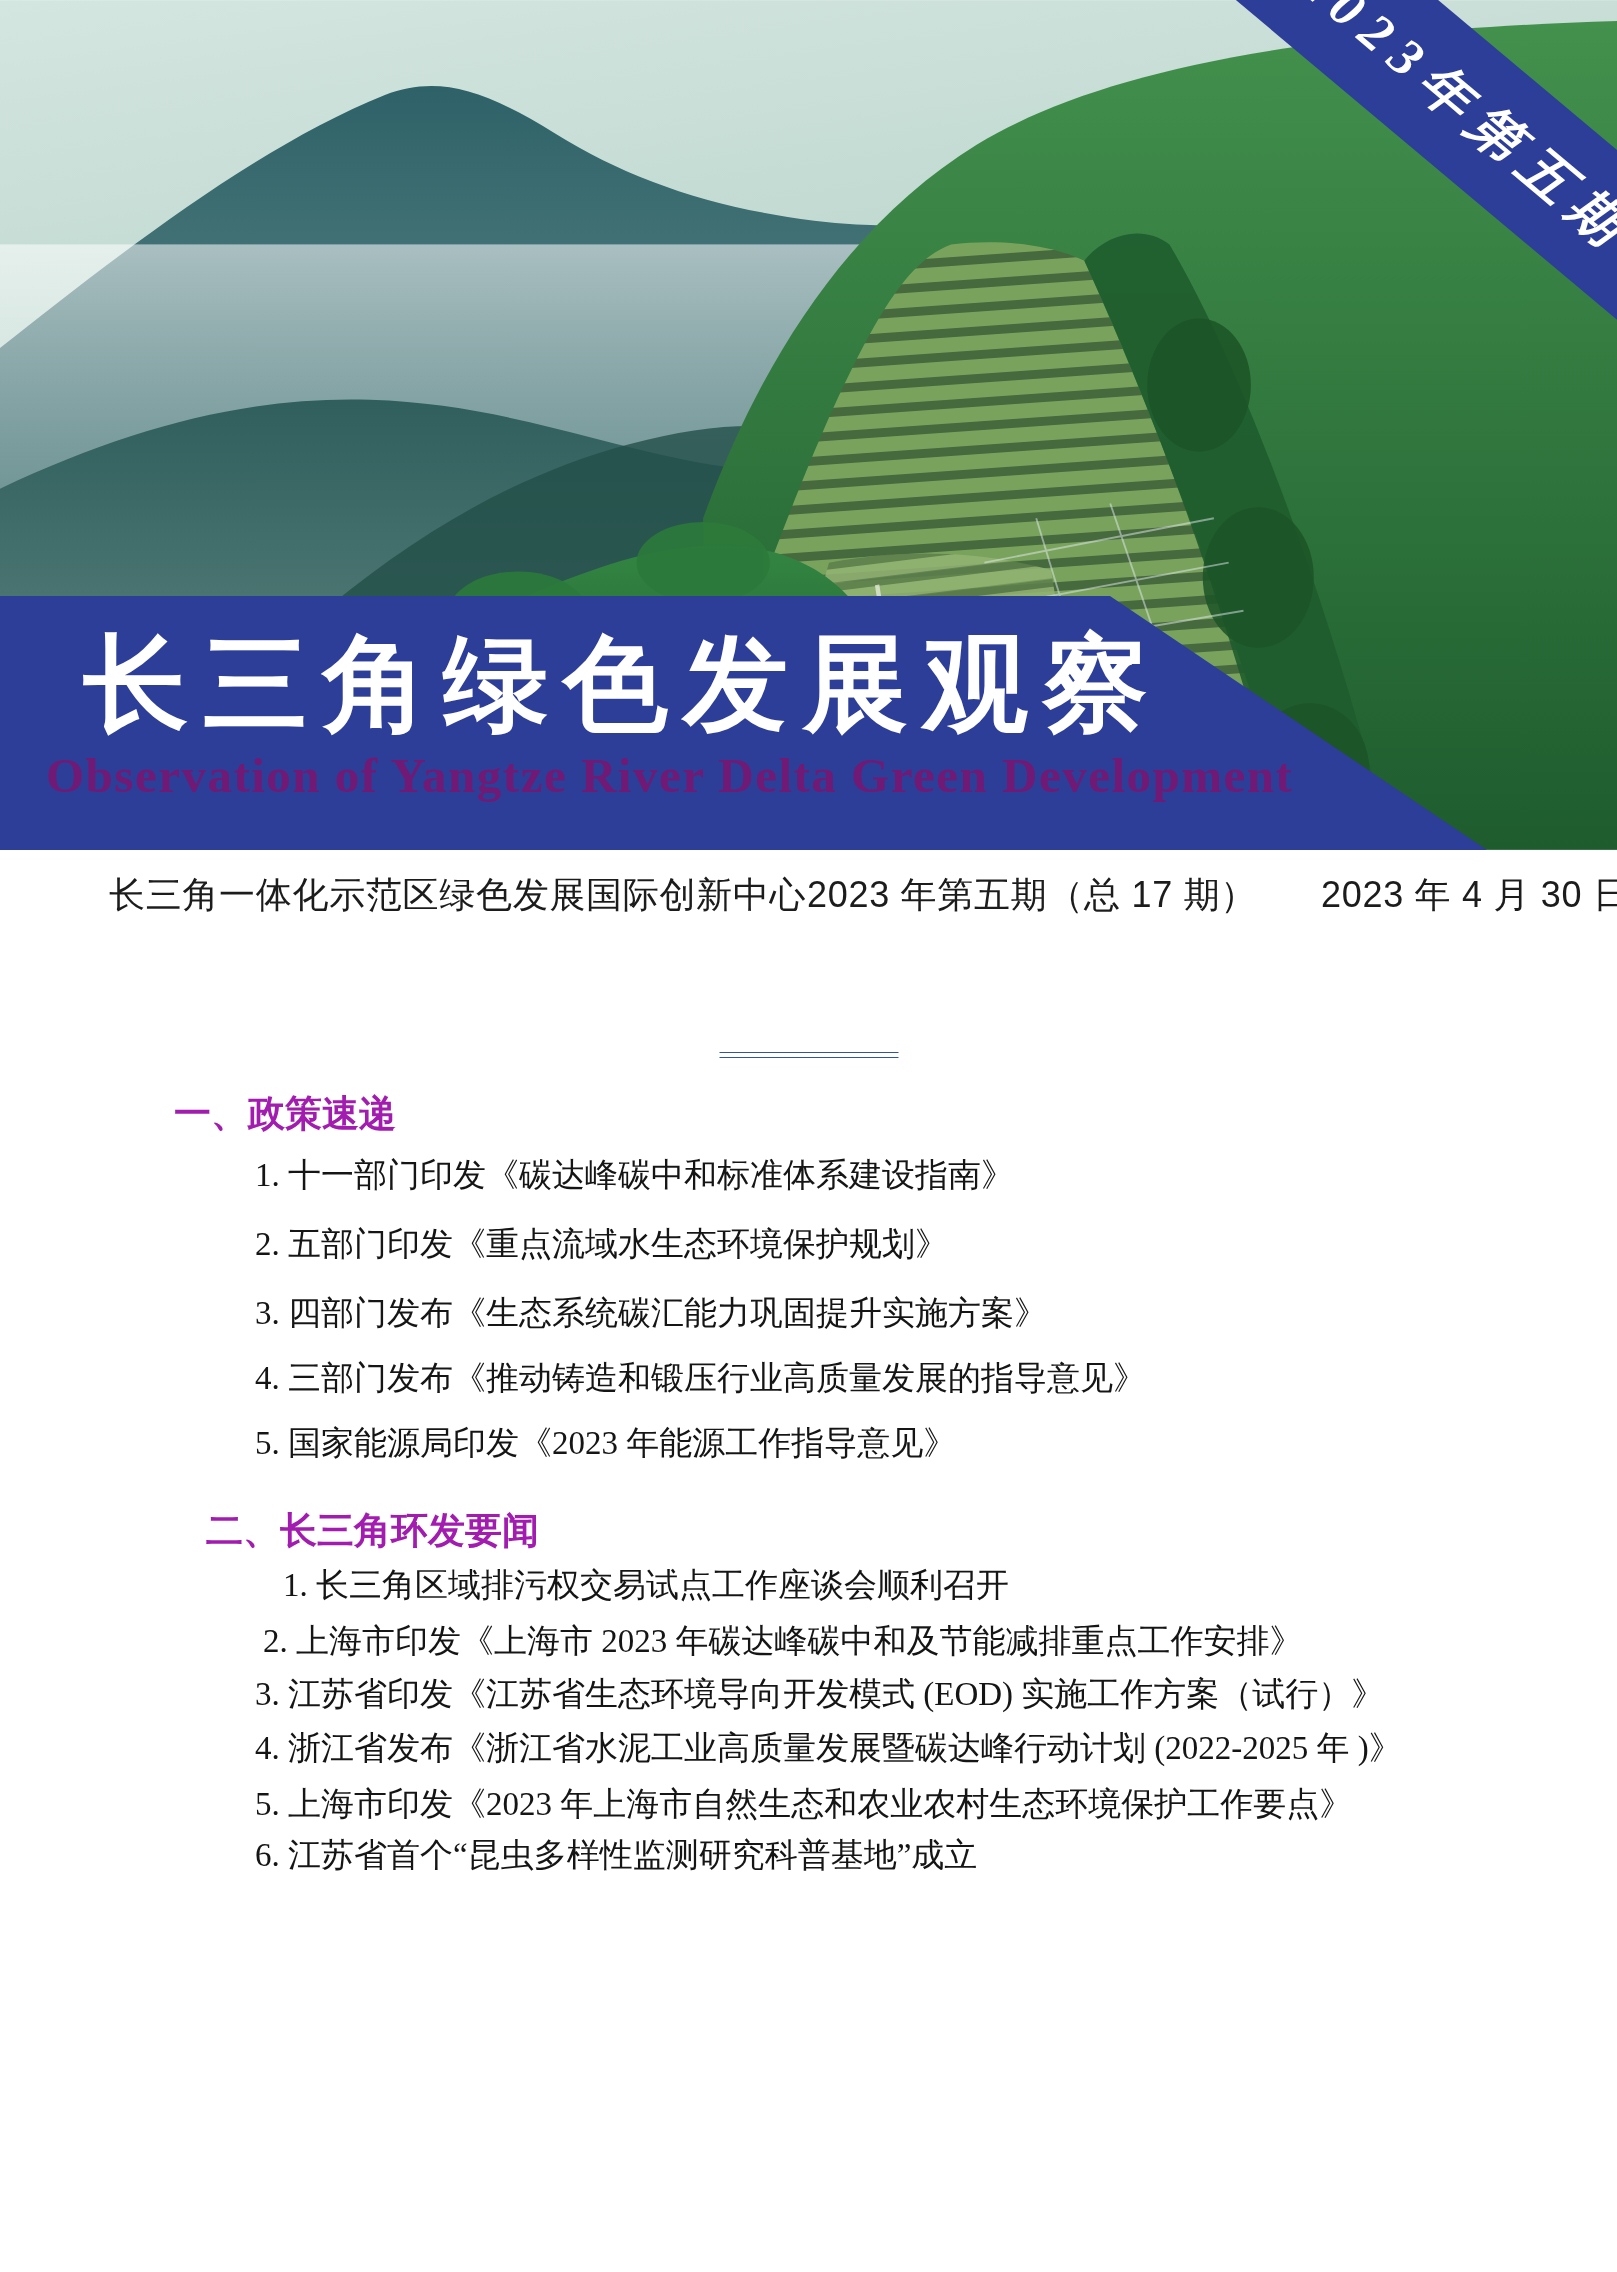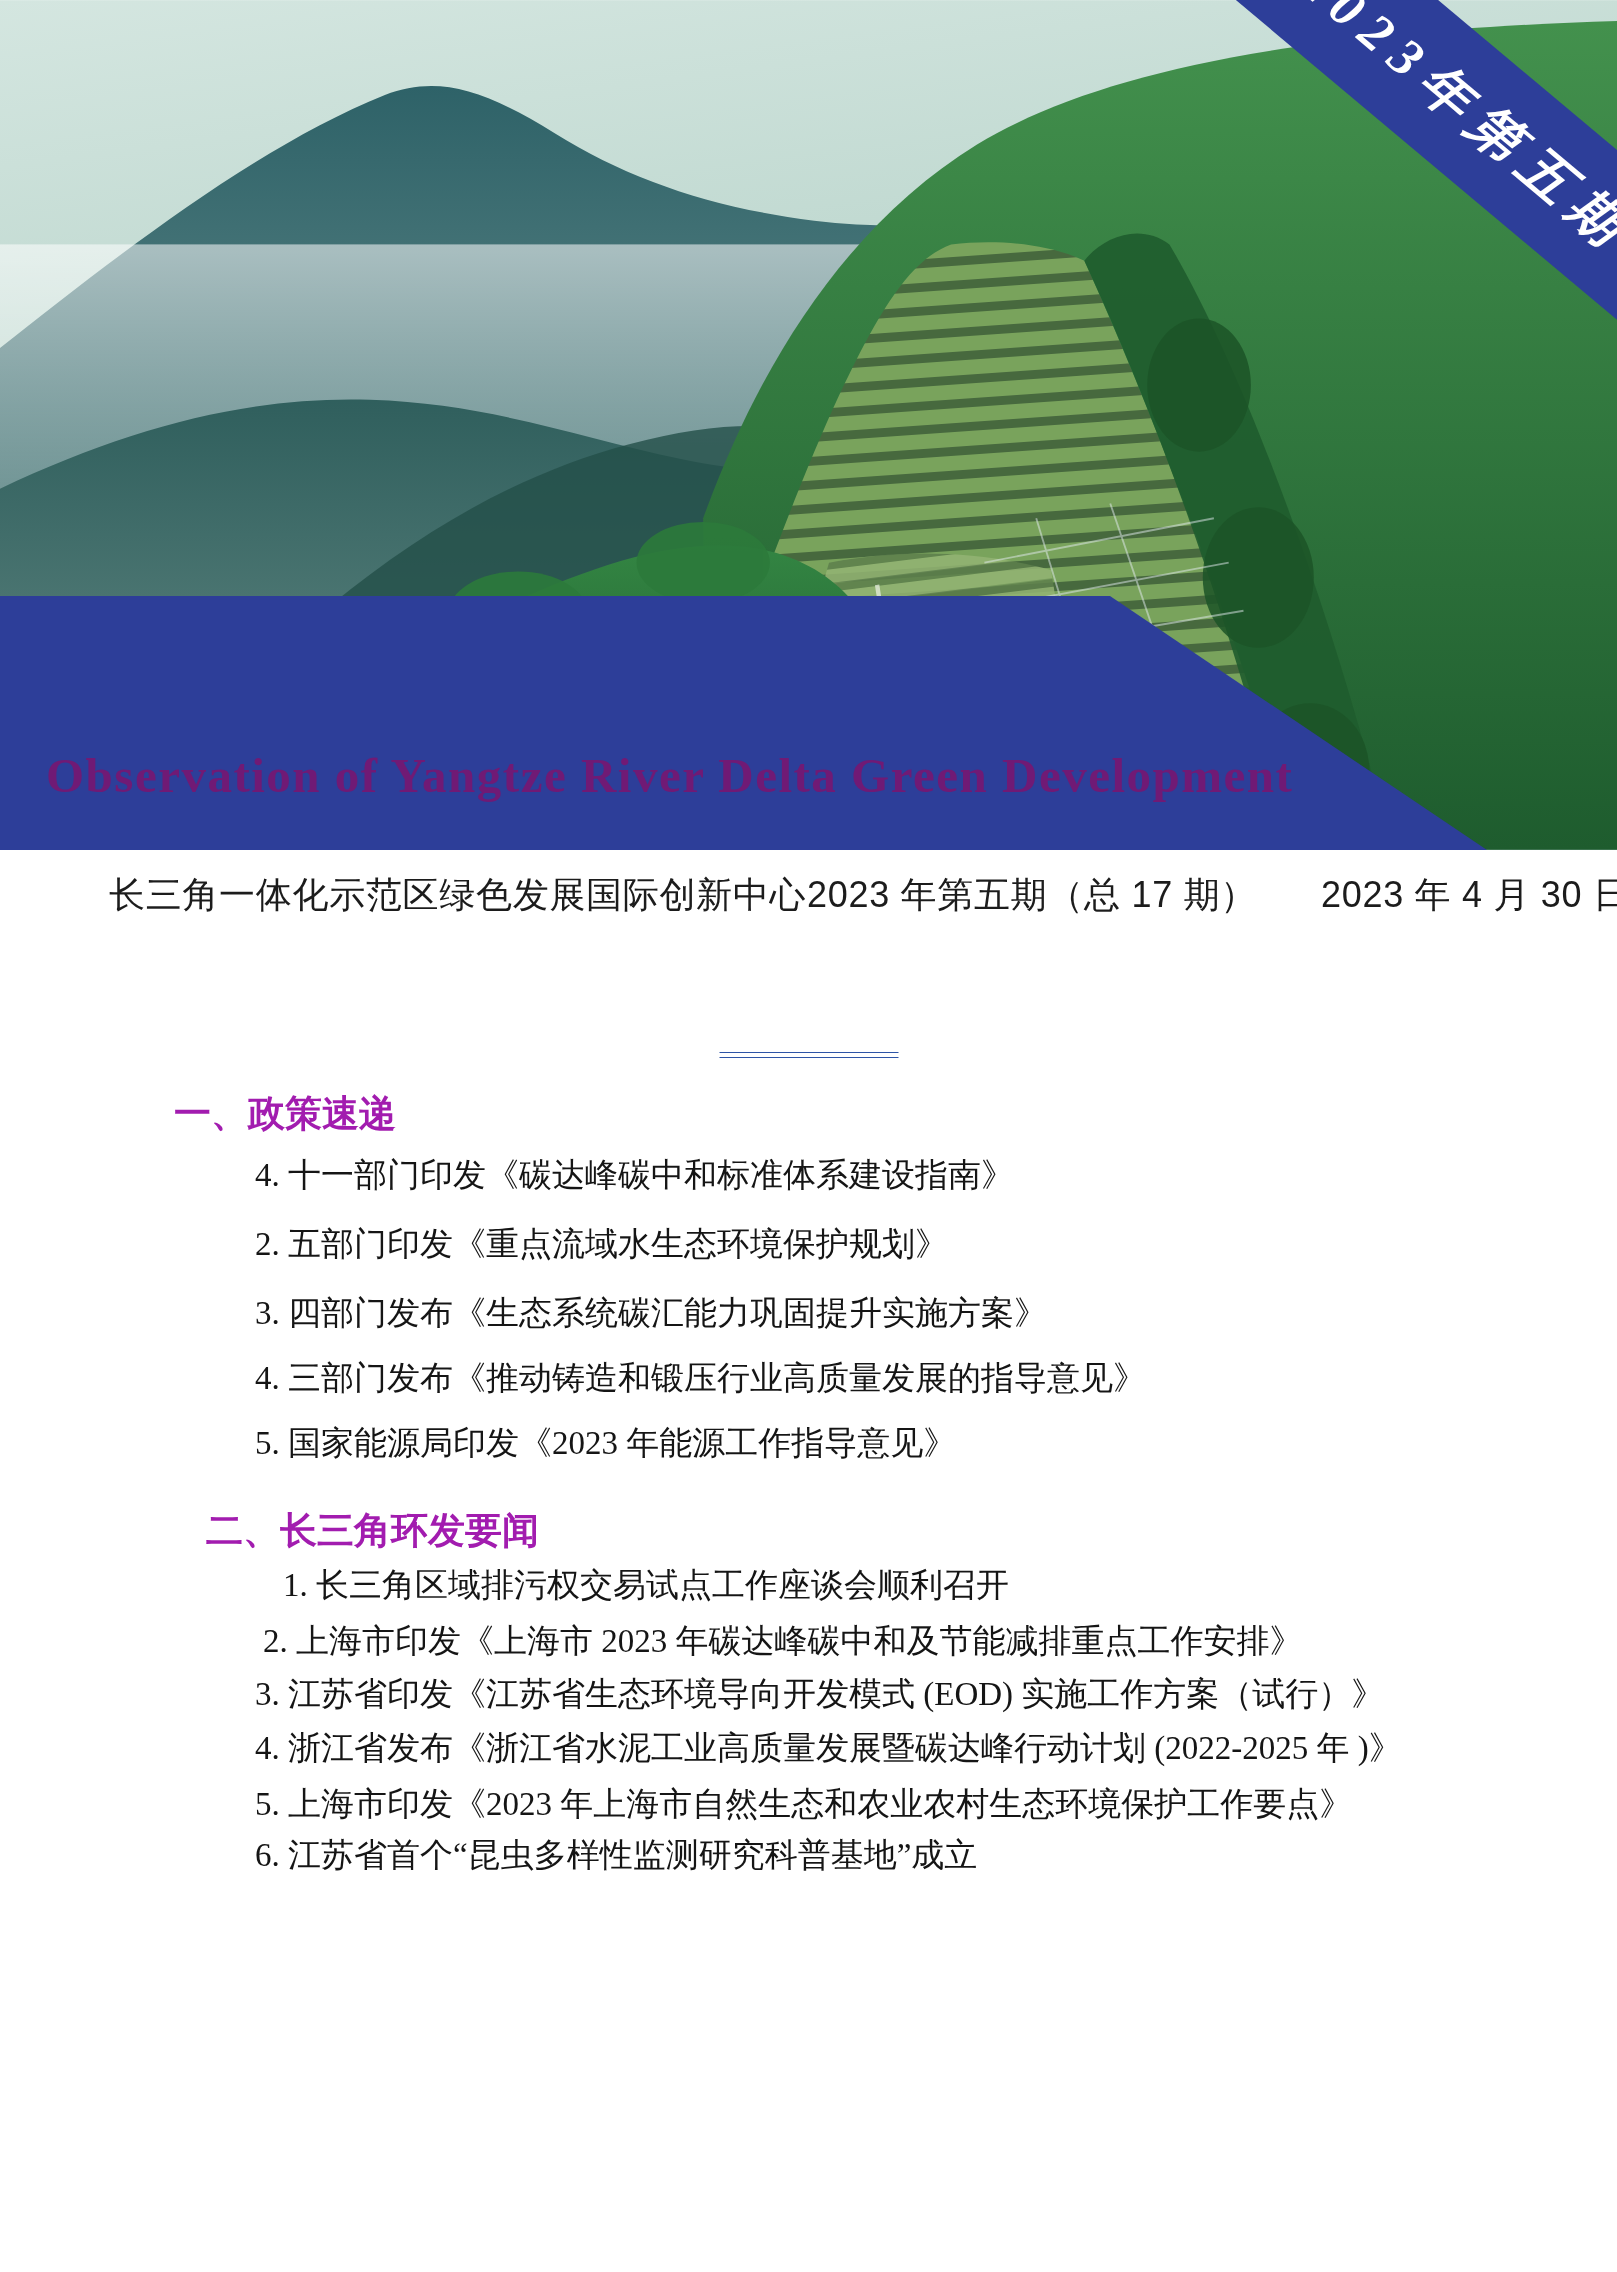--- a/index.html
+++ b/index.html
@@ -185,37 +185,38 @@
       </g>
 
       <g fill="none" stroke="#e6eede">
         <path d="M1195,1148 C1185,1010 1205,900 1185,790" stroke-width="6" opacity="0.75"></path>
         <path d="M1600,1148 C1580,1040 1555,950 1520,860" stroke-width="5" opacity="0.5"></path>
       </g>
     </svg>
 
     <div class="band"></div>
 
+    <div class="title-cn">长三角绿色发展观察</div>
     <div class="title-en">Observation of Yangtze River Delta Green Development</div>
 
     <div class="ribbon">
       <span>2023年第五期</span>
     </div>
   </div>
 
   <div class="info-bar">
     <span class="info-left">长三角一体化示范区绿色发展国际创新中心</span>
     <span class="info-center">2023 年第五期（总 17 期）</span>
     <span class="info-right">2023 年 4 月 30 日</span>
   </div>
 
   <div class="toc-underline"></div>
   <div id="toc-root">
       <div class="toc-heading" style="top: 1094px;">一、政策速递</div>
-      <div class="toc-item" style="top: 1157px;">4. 十一部门印发《碳达峰碳中和标准体系建设指南》</div>
+      <div class="toc-item" style="top: 1157px;">1. 十一部门印发《碳达峰碳中和标准体系建设指南》</div>
       <div class="toc-item" style="top: 1226px;">2. 五部门印发《重点流域水生态环境保护规划》</div>
       <div class="toc-item" style="top: 1295px;">3. 四部门发布《生态系统碳汇能力巩固提升实施方案》</div>
       <div class="toc-item" style="top: 1360px;">4. 三部门发布《推动铸造和锻压行业高质量发展的指导意见》</div>
       <div class="toc-item" style="top: 1425px;">5. 国家能源局印发《2023 年能源工作指导意见》</div>
       <div class="toc-heading" style="top: 1511px; margin-left: 32px;">二、长三角环发要闻</div>
       <div class="toc-item" style="top: 1567px; margin-left: 28px;">1. 长三角区域排污权交易试点工作座谈会顺利召开</div>
       <div class="toc-item" style="top: 1623px; margin-left: 8px;">2. 上海市印发《上海市 2023 年碳达峰碳中和及节能减排重点工作安排》</div>
       <div class="toc-item" style="top: 1676px;">3. 江苏省印发《江苏省生态环境导向开发模式 (EOD) 实施工作方案（试行）》</div>
       <div class="toc-item" style="top: 1730px;">4. 浙江省发布《浙江省水泥工业高质量发展暨碳达峰行动计划 (2022-2025 年 )》</div>
       <div class="toc-item" style="top: 1786px;">5. 上海市印发《2023 年上海市自然生态和农业农村生态环境保护工作要点》</div>

